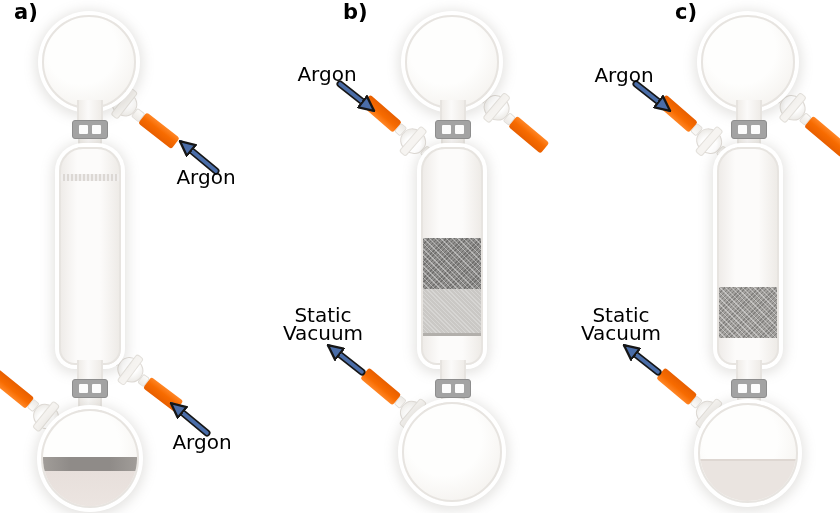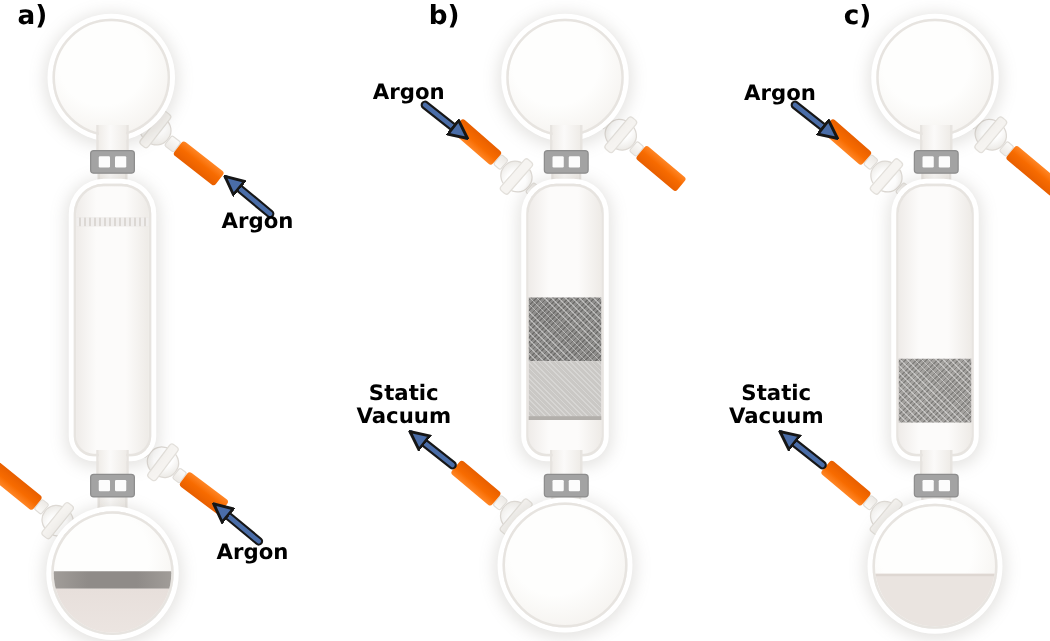--- a/index.html
+++ b/index.html
@@ -74,21 +74,21 @@
     transform:translate(-50%,-50%) rotate(90deg);
     background:#f6f4f1; border:1px solid #e3e0db; border-radius:3px;
   }
   .hose {
     height:14px; flex-shrink:0; border-radius:2.5px;
     background:linear-gradient(180deg,#ff8626 0%, var(--hose-orange,#f76b00) 45%, #e85f00 100%);
   }
 
   
   .panel-letter { position:absolute; z-index:6; font-weight:bold; font-size:21px; color:var(--text-color,#000); }
-  .ann { position:absolute; z-index:6; font-weight:bold; font-size:17px; line-height:18px; color:var(--text-color,#000); text-align:center; }
+  .ann { position:absolute; z-index:6; font-weight:normal; font-size:20px; line-height:18px; color:var(--text-color,#000); text-align:center; }
   .ann span { display:block; }
 
   .overlay { position:absolute; left:0; top:0; z-index:5; }
 </style>
 </head>
 <body>
 
 <div id="stage">
 
   <div class="panel">

